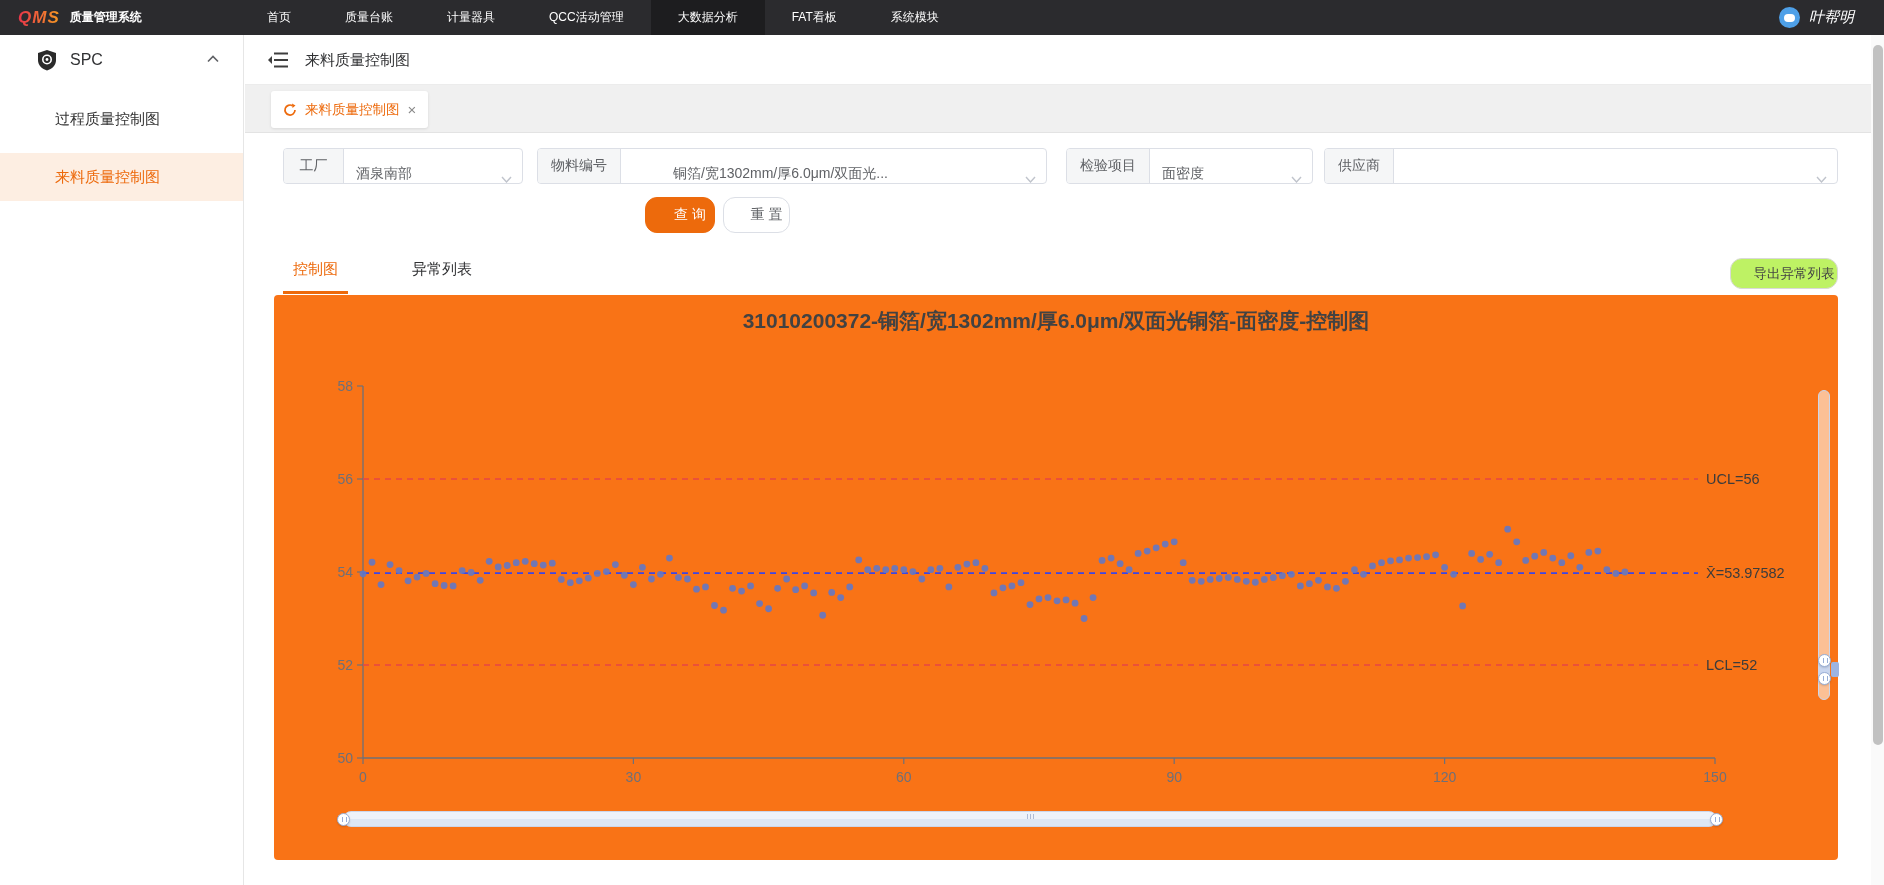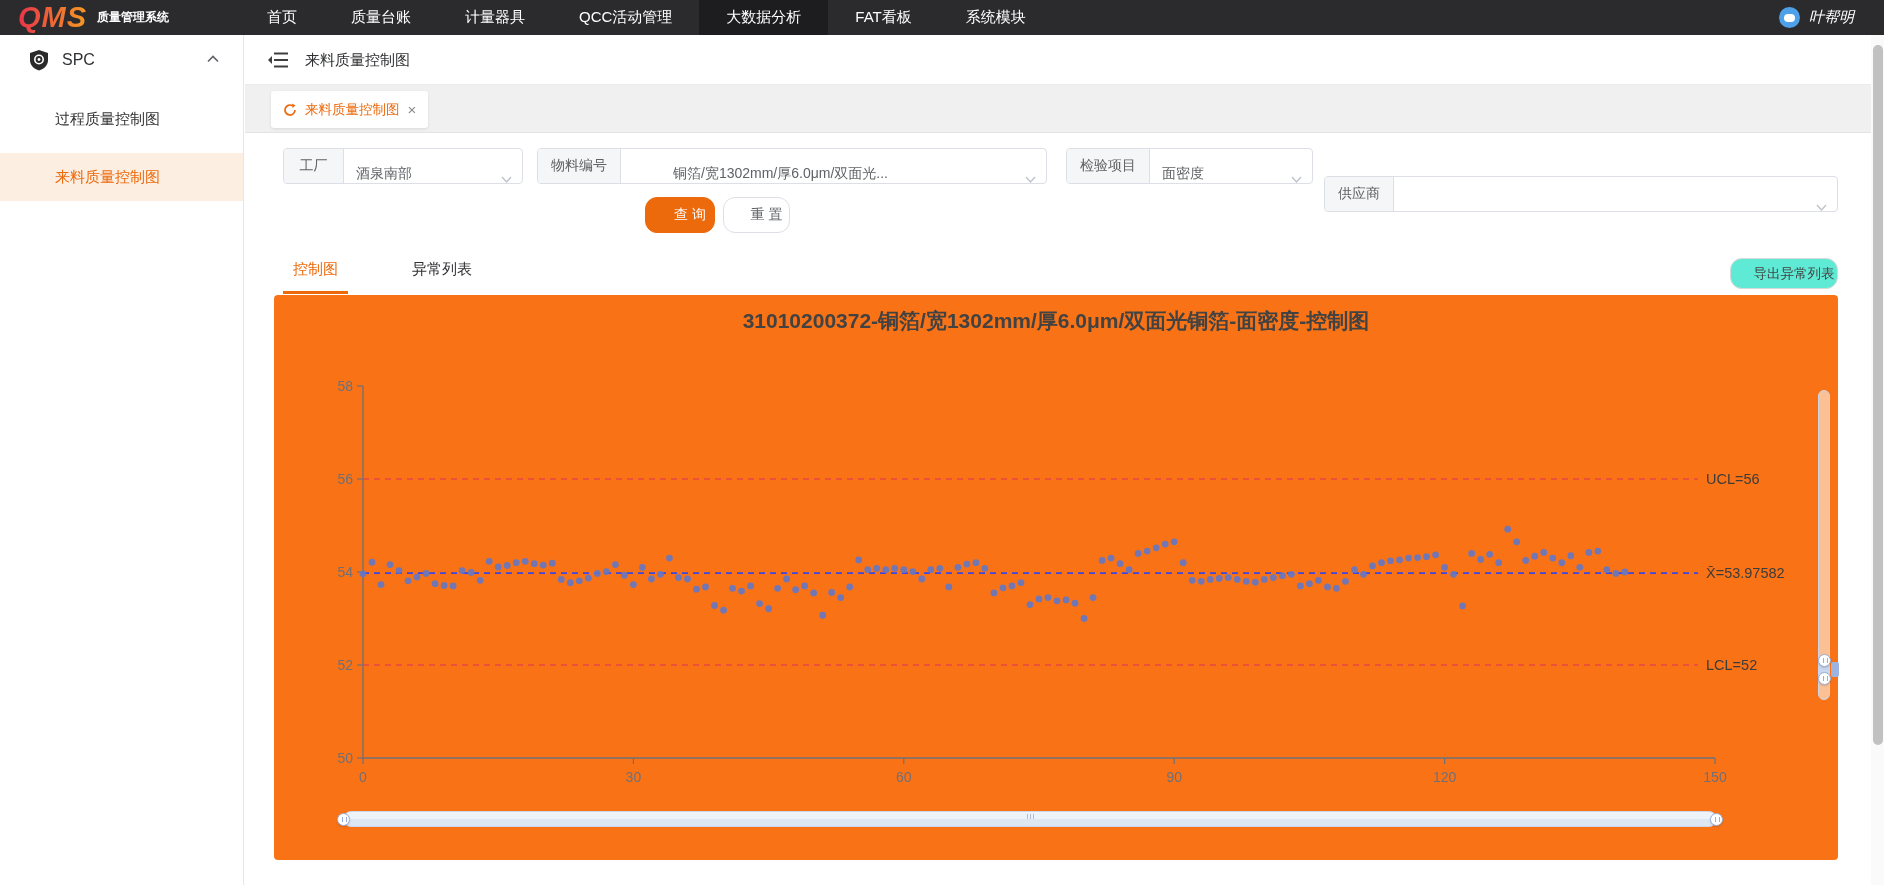--- a/index.html
+++ b/index.html
@@ -2,34 +2,34 @@
 <html><head>
 <meta charset="utf-8">
 <style>
   * { margin:0; padding:0; box-sizing:border-box; }
   html,body { width:1884px; height:885px; background:#fff; font-family:"Liberation Sans", sans-serif; overflow:hidden; }
   #root { position:relative; width:1884px; height:885px; background:#fff; }
 
   
   .topnav { position:absolute; left:0; top:0; width:1884px; height:35px; background:#2b2b2e; display:flex; align-items:center; }
   .brand { position:absolute; left:18px; top:0; height:35px; display:flex; align-items:center; gap:10px; }
-  .brand .qms { font-size:29px; font-weight:bold; font-style:italic; letter-spacing:1px;
+  .brand .qms { font-size:17px; font-weight:bold; font-style:italic; letter-spacing:1px;
      background:linear-gradient(90deg,#e8344a,#f59a23); -webkit-background-clip:text; background-clip:text; color:transparent; }
   .brand .sys { color:#fff; font-size:12px; font-weight:bold; }
   .navitems { position:absolute; left:240px; top:0; height:35px; display:flex; }
-  .navitem { height:35px; display:flex; align-items:center; padding:0 27px; color:#fff; font-size:15px; cursor:pointer; }
+  .navitem { height:35px; display:flex; align-items:center; padding:0 27px; color:#fff; font-size:12px; cursor:pointer; }
   .navitem.active { background:#1d1d1f; }
   .userbox { position:absolute; right:30px; top:0; height:35px; display:flex; align-items:center; gap:9px; }
   .avatar { width:21px; height:21px; border-radius:50%; background:#4ea0e8; position:relative; }
   .avatar::after { content:""; position:absolute; left:5px; top:7px; width:11px; height:8px; border-radius:5px; background:#fff; }
   .username { color:#fff; font-size:15px;font-style:italic; }
 
   
   .sidebar { position:absolute; left:0; top:35px; width:244px; height:850px; background:#fff; border-right:1px solid #e6e6e6; }
-  .side-group { position:relative; height:50px; display:flex; align-items:center; padding-left:28px; cursor:pointer; }
+  .side-group { position:relative; height:50px; display:flex; align-items:center; padding-left:28px; cursor:pointer;margin-left:8px; }
   .side-group .glabel { font-size:16px; color:#303133; margin-left:12px; }
   .side-group .chev { position:absolute; right:24px; top:20px; }
   .side-item { height:48px; display:flex; align-items:center; padding-left:55px; font-size:15px; color:#333; cursor:pointer; margin-top:10px; }
   .side-item.active { background:#fdeee2; color:#ed6a0c; }
 
   
   .main-header { position:absolute; left:245px; top:35px; width:1639px; height:50px; background:#fff; border-bottom:1px solid #ececec; }
   .collapse-btn { position:absolute; left:22px; top:16px; cursor:pointer; }
   .page-title { position:absolute; left:60px; top:16px; font-size:15px; color:#303133; }
 
@@ -42,32 +42,32 @@
 
   
   .filters { position:absolute; left:245px; top:133px; width:1626px; height:162px; background:#fff; }
   .fgroup { position:absolute; height:36px; border:1px solid #dcdfe6; border-radius:4px; background:#fff; display:flex; align-items:flex-end; overflow:hidden; }
   .flabel { height:100%; background:#f5f6f7; border-right:1px solid #dcdfe6; display:flex; align-items:center; padding:0 13px; min-width:60px; justify-content:center; font-size:14px; color:#606266; white-space:nowrap; }
   .fvalue { flex:1; padding:0 12px; font-size:14px; color:#606266; white-space:nowrap; overflow:hidden; text-overflow:ellipsis; }
   .fchev { margin-right:10px; flex:0 0 auto; }
   .g-factory   { left:38px;  top:15px; width:240px; }
   .g-material  { left:292px; top:15px; width:510px;gap:40px; }
   .g-inspect   { left:821px; top:15px; width:247px; }
-  .g-supplier  { left:1079px; top:15px; width:514px;margin-top:28px; }
+  .g-supplier  { left:1079px; top:15px; width:514px; }
   .g-time      { left:38px;  top:64px; width:345px; }
   .btn { position:absolute; height:36px; border-radius:12px; font-size:14px; display:flex; align-items:center; justify-content:center; cursor:pointer;padding-left:20px; }
   .btn-search { left:400px; top:64px; width:70px; background:#ed6a0c; color:#fff; border:1px solid #ed6a0c; }
   .btn-reset  { left:478px; top:64px; width:67px; background:#fff; color:#606266; border:1px solid #dcdfe6; }
 
   
   .tabs-row { position:absolute; left:245px; top:250px; width:1626px; height:45px; background:#fff; }
   .tabs { position:absolute; left:38px; top:0; display:flex; gap:54px; }
   .tab { padding:10px 10px 12px; font-size:15px; color:#303133; cursor:pointer; border-bottom:3px solid transparent; }
   .tab.active { color:#ed6a0c; border-bottom-color:#ed6a0c; }
-  .btn-export { left:1485px; top:8px; width:108px; height:31px; font-size:13.5px; color:#444; background:#5eead4; border:1px solid #d9d9d9; }
+  .btn-export { left:1485px; top:8px; width:108px; height:31px; font-size:13.5px; color:#444; background:#bef264; border:1px solid #d9d9d9; }
 
   
   .chart-panel { position:absolute; left:274px; top:295px; width:1564px; height:565px; background:#f97316; border-radius:4px; }
   .chart-title { position:absolute; left:0; top:12px; width:100%; text-align:center; font-size:21px; font-weight:bold; color:#424242; }
   #plot { position:absolute; left:0; top:0; }
 
   
   .hzoom { position:absolute; left:69px; top:516px; width:1374px; height:16px; border:1px solid #ccd6ea; border-radius:8px;
            background:linear-gradient(#eef2f9 0 50%, #dde6f3 50% 100%); }
   .hz-grip { position:absolute; left:50%; top:2px; width:16px; height:5px; margin-left:-8px; display:flex; gap:2px; justify-content:center; }

